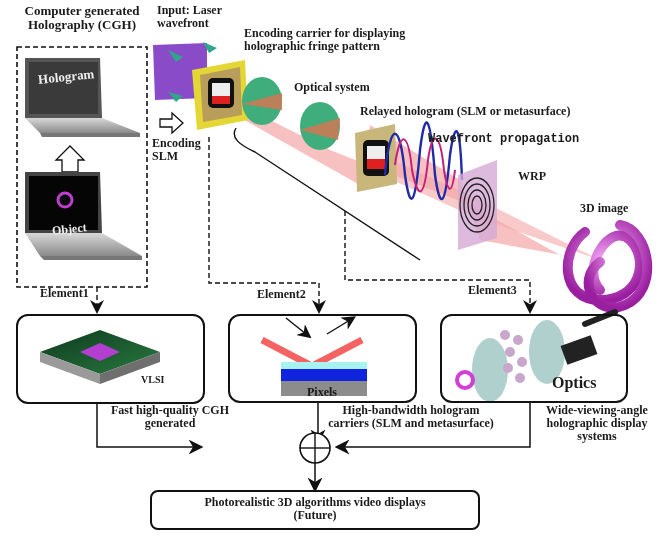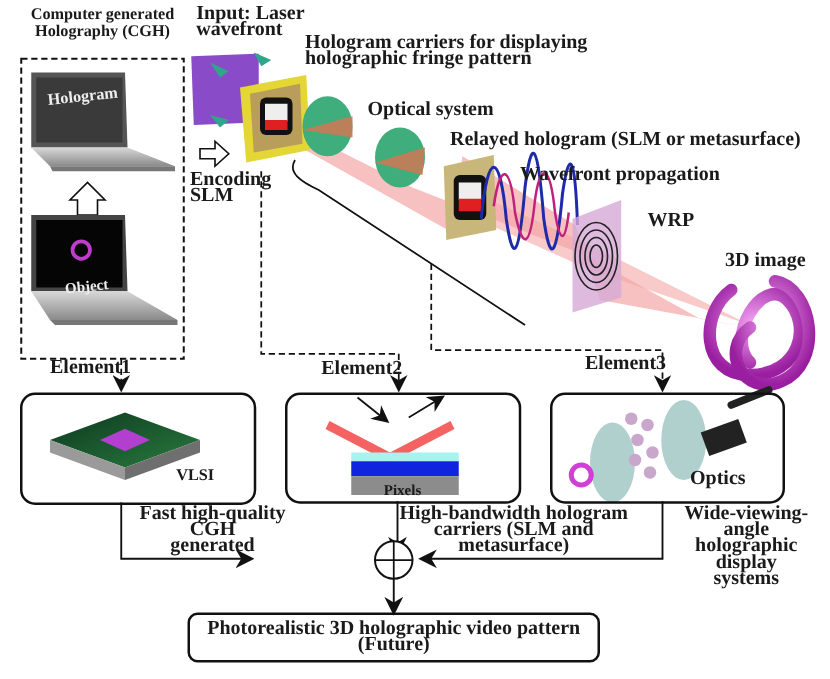--- a/index.html
+++ b/index.html
@@ -1,18 +1,18 @@
 <!DOCTYPE html>
 <html><head>
 <meta charset="utf-8">
 <style>
   html, body { margin:0; padding:0; background:#ffffff; }
   body { width:664px; height:543px; position:relative; overflow:hidden;
          font-family:"Liberation Serif", "DejaVu Serif", serif; color:#111; }
-  .lbl { position:absolute; font-weight:bold; font-size:16px; line-height:13px; color:#1a1a1a; }
+  .lbl { position:absolute; font-weight:bold; font-size:12px; line-height:13px; color:#1a1a1a; }
   .ctr { text-align:center; }
   svg.main { position:absolute; left:0; top:0; }
   .box { position:absolute; border:2px solid #111; border-radius:12px; background:transparent; }
 </style>
 </head>
 <body>
 
 <svg class="main" width="664" height="543" viewBox="0 0 664 543">
   <defs>
     <marker id="arr" markerWidth="10" markerHeight="10" refX="5" refY="5" orient="auto">
@@ -146,46 +146,46 @@
 </svg>
 
 <div class="lbl ctr" style="left:12px;top:4px;width:140px;white-space:pre-line;font-size:13px;line-height:14px;">Computer generated
 Holography (CGH)</div>
 <div class="lbl" style="left:38px;top:70px;color:#eee;font-size:13px;transform:rotate(-6deg);">Hologram</div>
 <div class="lbl" style="left:52px;top:223px;color:#eee;font-size:12px;transform:rotate(-6deg);">Object</div>
 <div class="lbl" style="left:157px;top:4px;white-space:pre-line;">Input: Laser
 wavefront</div>
 <div class="lbl" style="left:152px;top:137px;white-space:pre-line;">Encoding
 SLM</div>
-<div class="lbl" style="left:244px;top:27px;white-space:pre-line;">Hologram carriers for displaying
+<div class="lbl" style="left:244px;top:27px;white-space:pre-line;">Encoding carrier for displaying
 holographic fringe pattern</div>
 <div class="lbl" style="left:294px;top:81px;">Optical system</div>
 <div class="lbl" style="left:360px;top:105px;">Relayed hologram (SLM or metasurface)</div>
-<div class="lbl" style="left:416px;top:133px;">Wavefront propagation</div>
+<div class="lbl" style="left:428px;top:133px;font-family:Liberation Mono, monospace;">Wavefront propagation</div>
 <div class="lbl" style="left:518px;top:158px;margin-top:12px;">WRP</div>
 <div class="lbl" style="left:580px;top:202px;">3D image</div>
 
 <div class="lbl" style="left:40px;top:287px;">Element1</div>
 <div class="lbl" style="left:257px;top:288px;text-align:center;">Element2</div>
 <div class="lbl" style="left:468px;top:284px;">Element3</div>
 
 <div class="box" style="left:16px;top:314px;width:185px;height:86px;">
-  <div class="lbl" style="left:123px;top:57px;font-size:13px;">VLSI</div>
+  <div class="lbl" style="left:123px;top:57px;font-size:10px;">VLSI</div>
 </div>
 <div class="box" style="left:228px;top:314px;width:185px;height:85px;">
   <div class="lbl" style="left:77px;top:70px;font-size:12px;">Pixels</div>
 </div>
 <div class="box" style="left:440px;top:314px;width:184px;height:85px;">
   <div class="lbl" style="left:110px;top:60px;font-size:16px;">Optics</div>
 </div>
 
 <div class="lbl ctr" style="left:100px;top:404px;width:140px;white-space:pre-line;">Fast high-quality CGH
 generated</div>
 <div class="lbl ctr" style="left:316px;top:404px;width:190px;white-space:pre-line;">High-bandwidth hologram
 carriers (SLM and metasurface)</div>
 <div class="lbl ctr" style="left:532px;top:404px;width:130px;white-space:pre-line;">Wide-viewing-angle
 holographic display
 systems</div>
 
 <div class="box" style="left:150px;top:490px;width:326px;height:36px;border-radius:8px;">
-  <div class="lbl ctr" style="left:0;top:4px;width:326px;white-space:pre-line;">Photorealistic 3D holographic video pattern
+  <div class="lbl ctr" style="left:0;top:4px;width:326px;white-space:pre-line;">Photorealistic 3D algorithms video displays
 (Future)</div>
 </div>
 
 </body></html>

